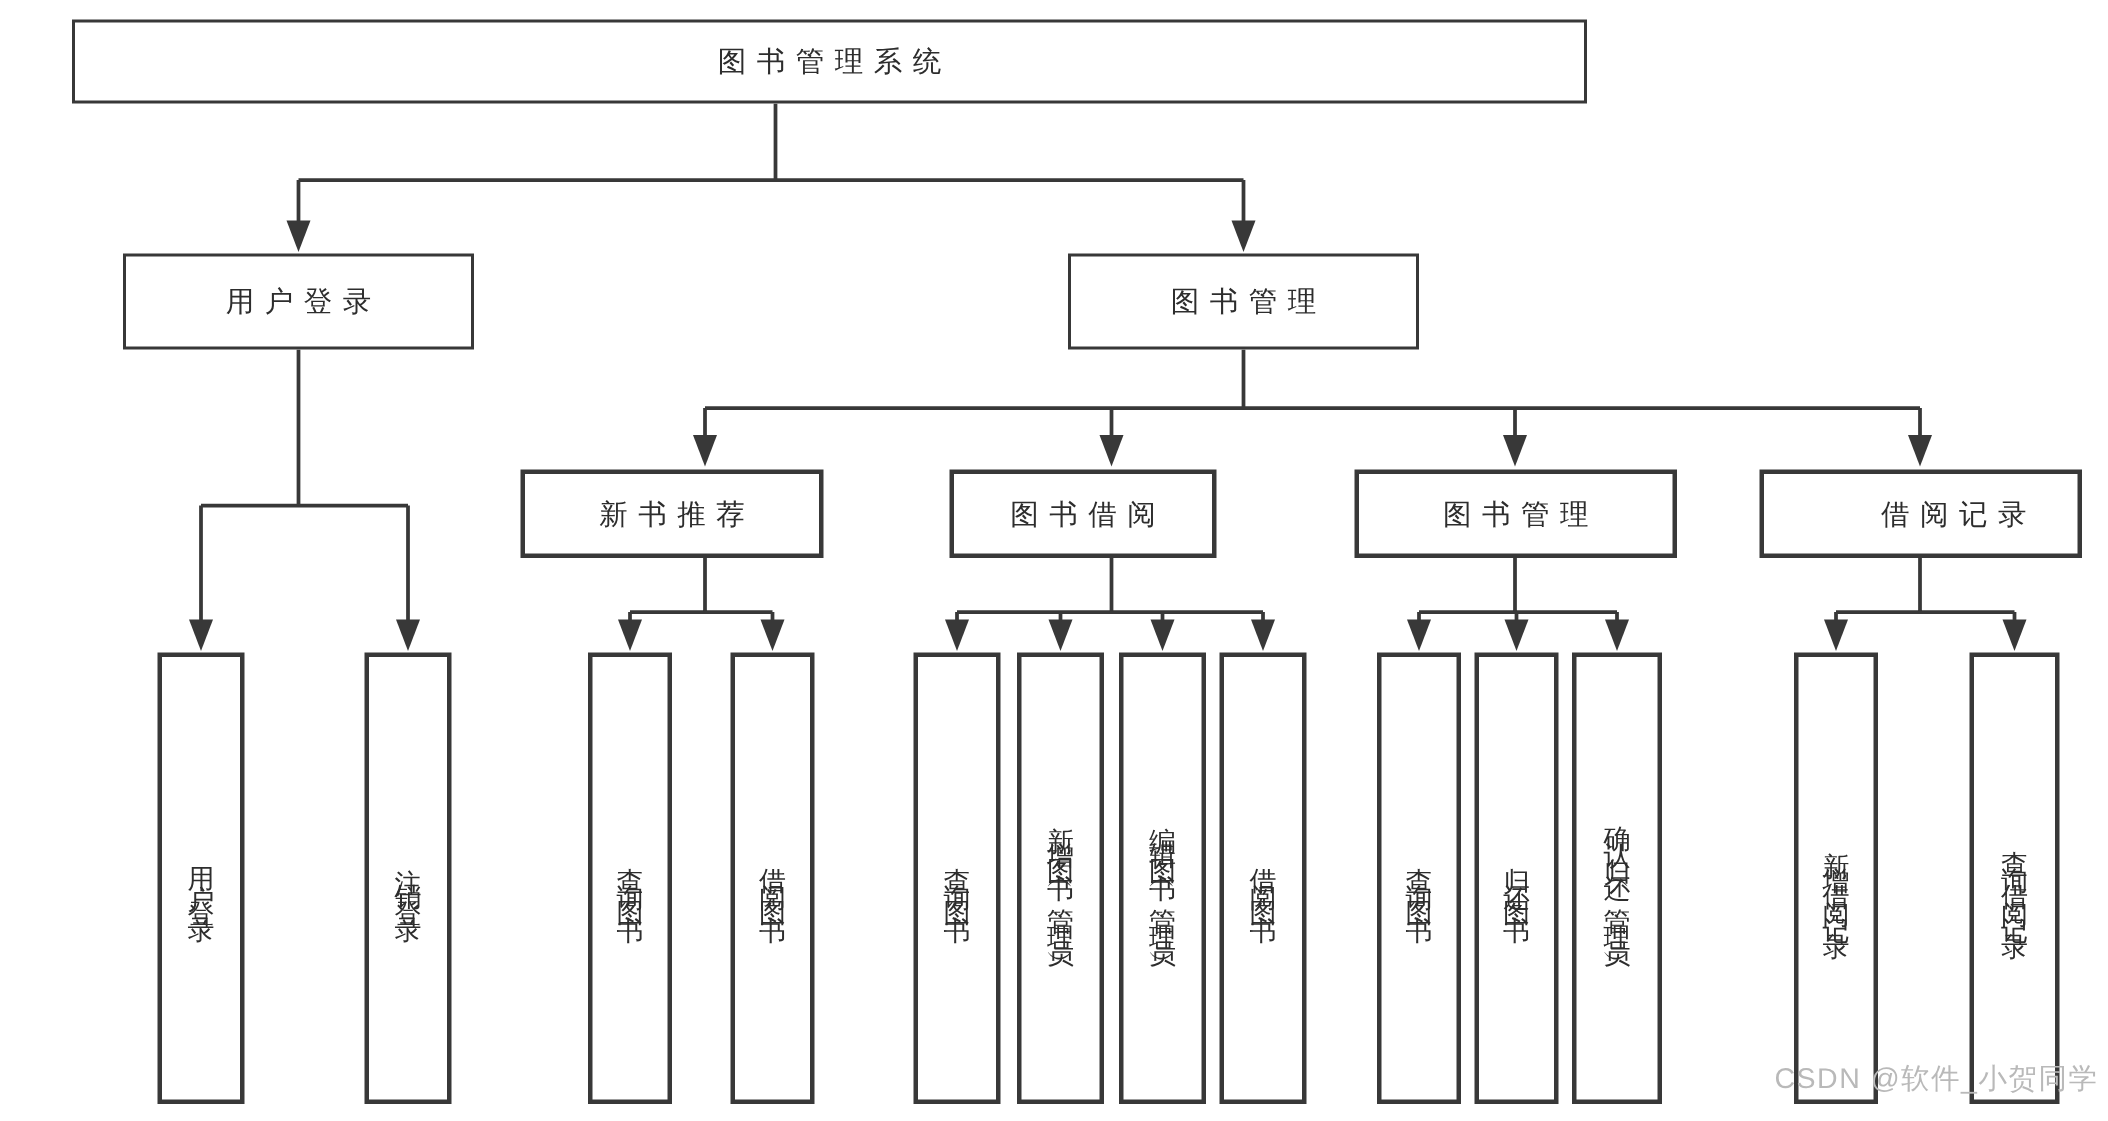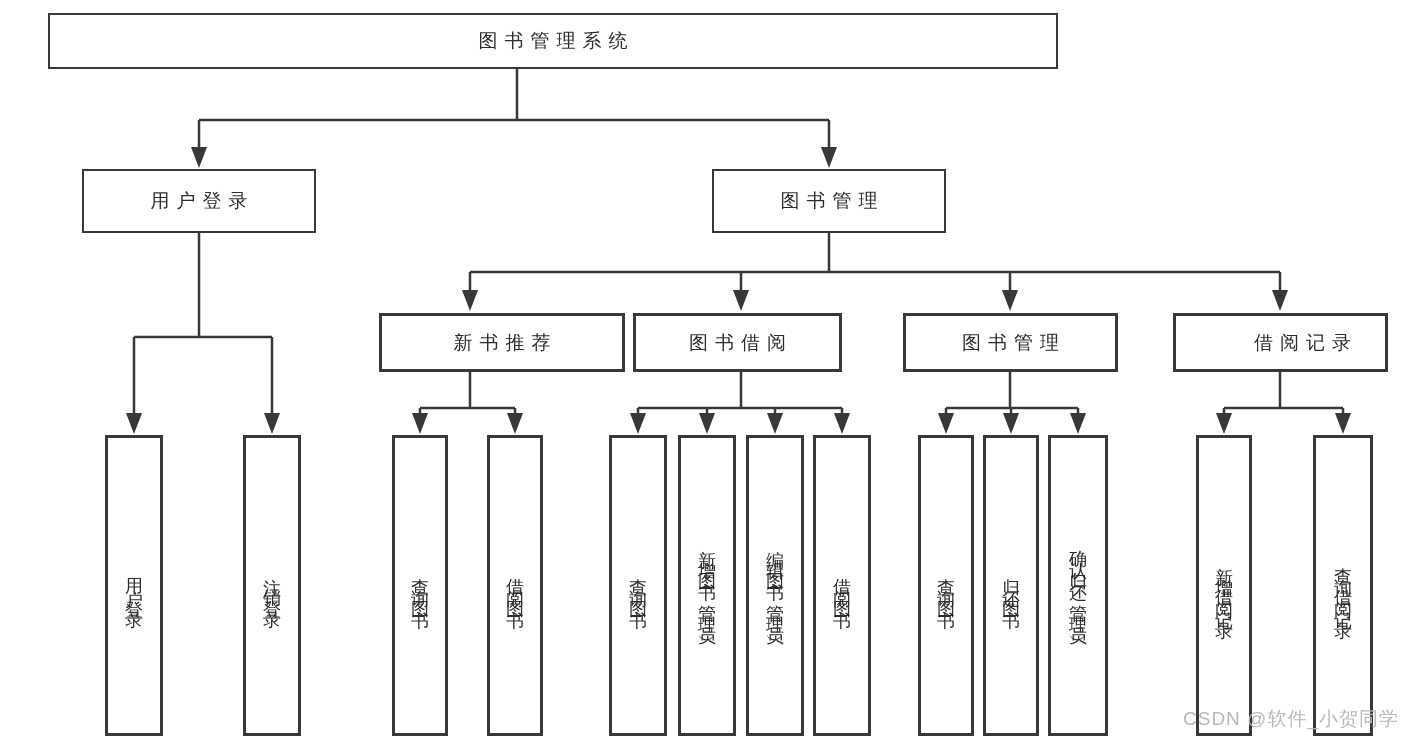--- a/index.html
+++ b/index.html
@@ -42,22 +42,22 @@
     letter-spacing: 11px;
     line-height: 1;
     white-space: nowrap;
   }
   
   .n-root { left: 12px; top: 13px; width: 1010px; height: 56px; margin-left: 36px; }
   
   .n-user-login { left: 82px;  top: 169px; width: 234px; height: 64px; }
   .n-book-mgmt  { left: 712px; top: 169px; width: 234px; height: 64px; }
   
-  .n-l2-0 { left: 379px;  top: 313px; width: 246px; height: 59px; }
-  .n-l2-1 { left: 633px;  top: 313px; width: 209px; height: 59px; }
+  .n-l2-0 { left: 347px;  top: 313px; width: 202px; height: 59px; }
+  .n-l2-1 { left: 633px;  top: 313px; width: 178px; height: 59px; }
   .n-l2-2 { left: 903px;  top: 313px; width: 215px; height: 59px; }
   .n-l2-3 { left: 1173px; top: 313px; width: 215px; height: 59px; padding-left: 44px; }
   
   .leaf { top: 435px; height: 301px; }
   .n-lf-login-0  { left: 105px;  width: 58px; }
   .n-lf-login-1  { left: 243px;  width: 58px; }
   .n-lf-rec-0    { left: 392px;  width: 56px; }
   .n-lf-rec-1    { left: 487px;  width: 56px; }
   .n-lf-bor-0    { left: 609px;  width: 58px; }
   .n-lf-bor-1    { left: 678px;  width: 58px; }

